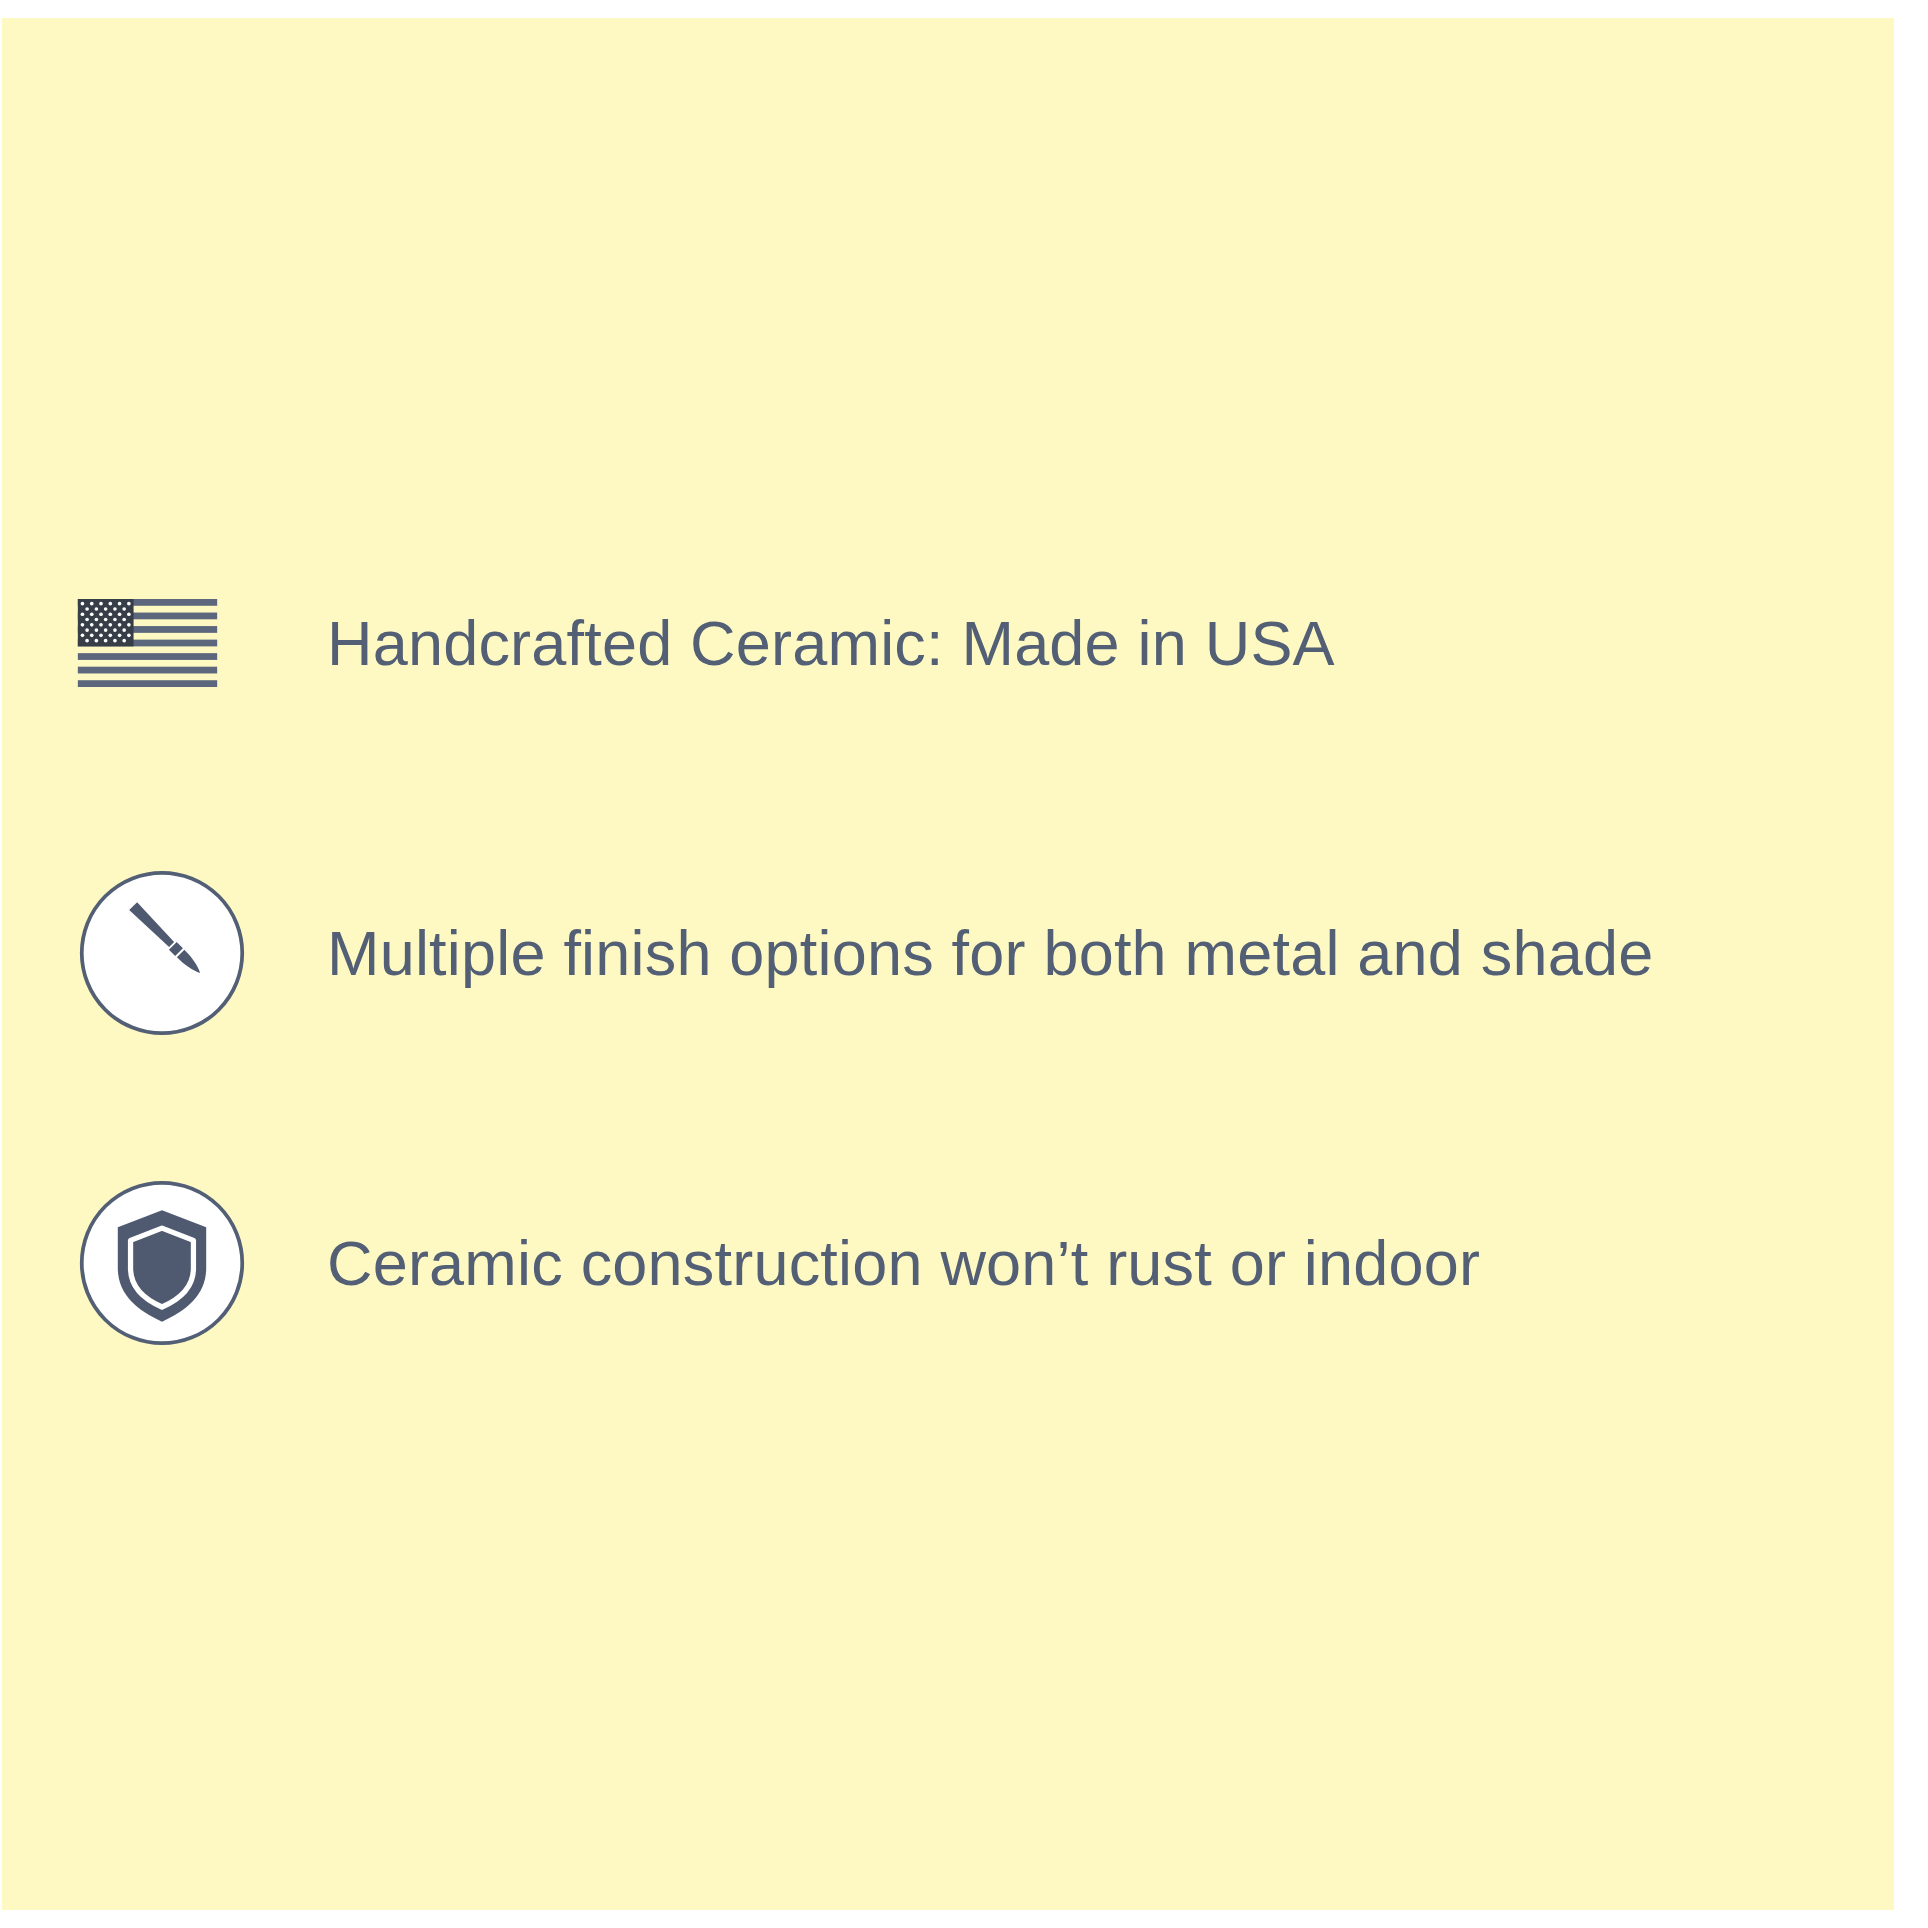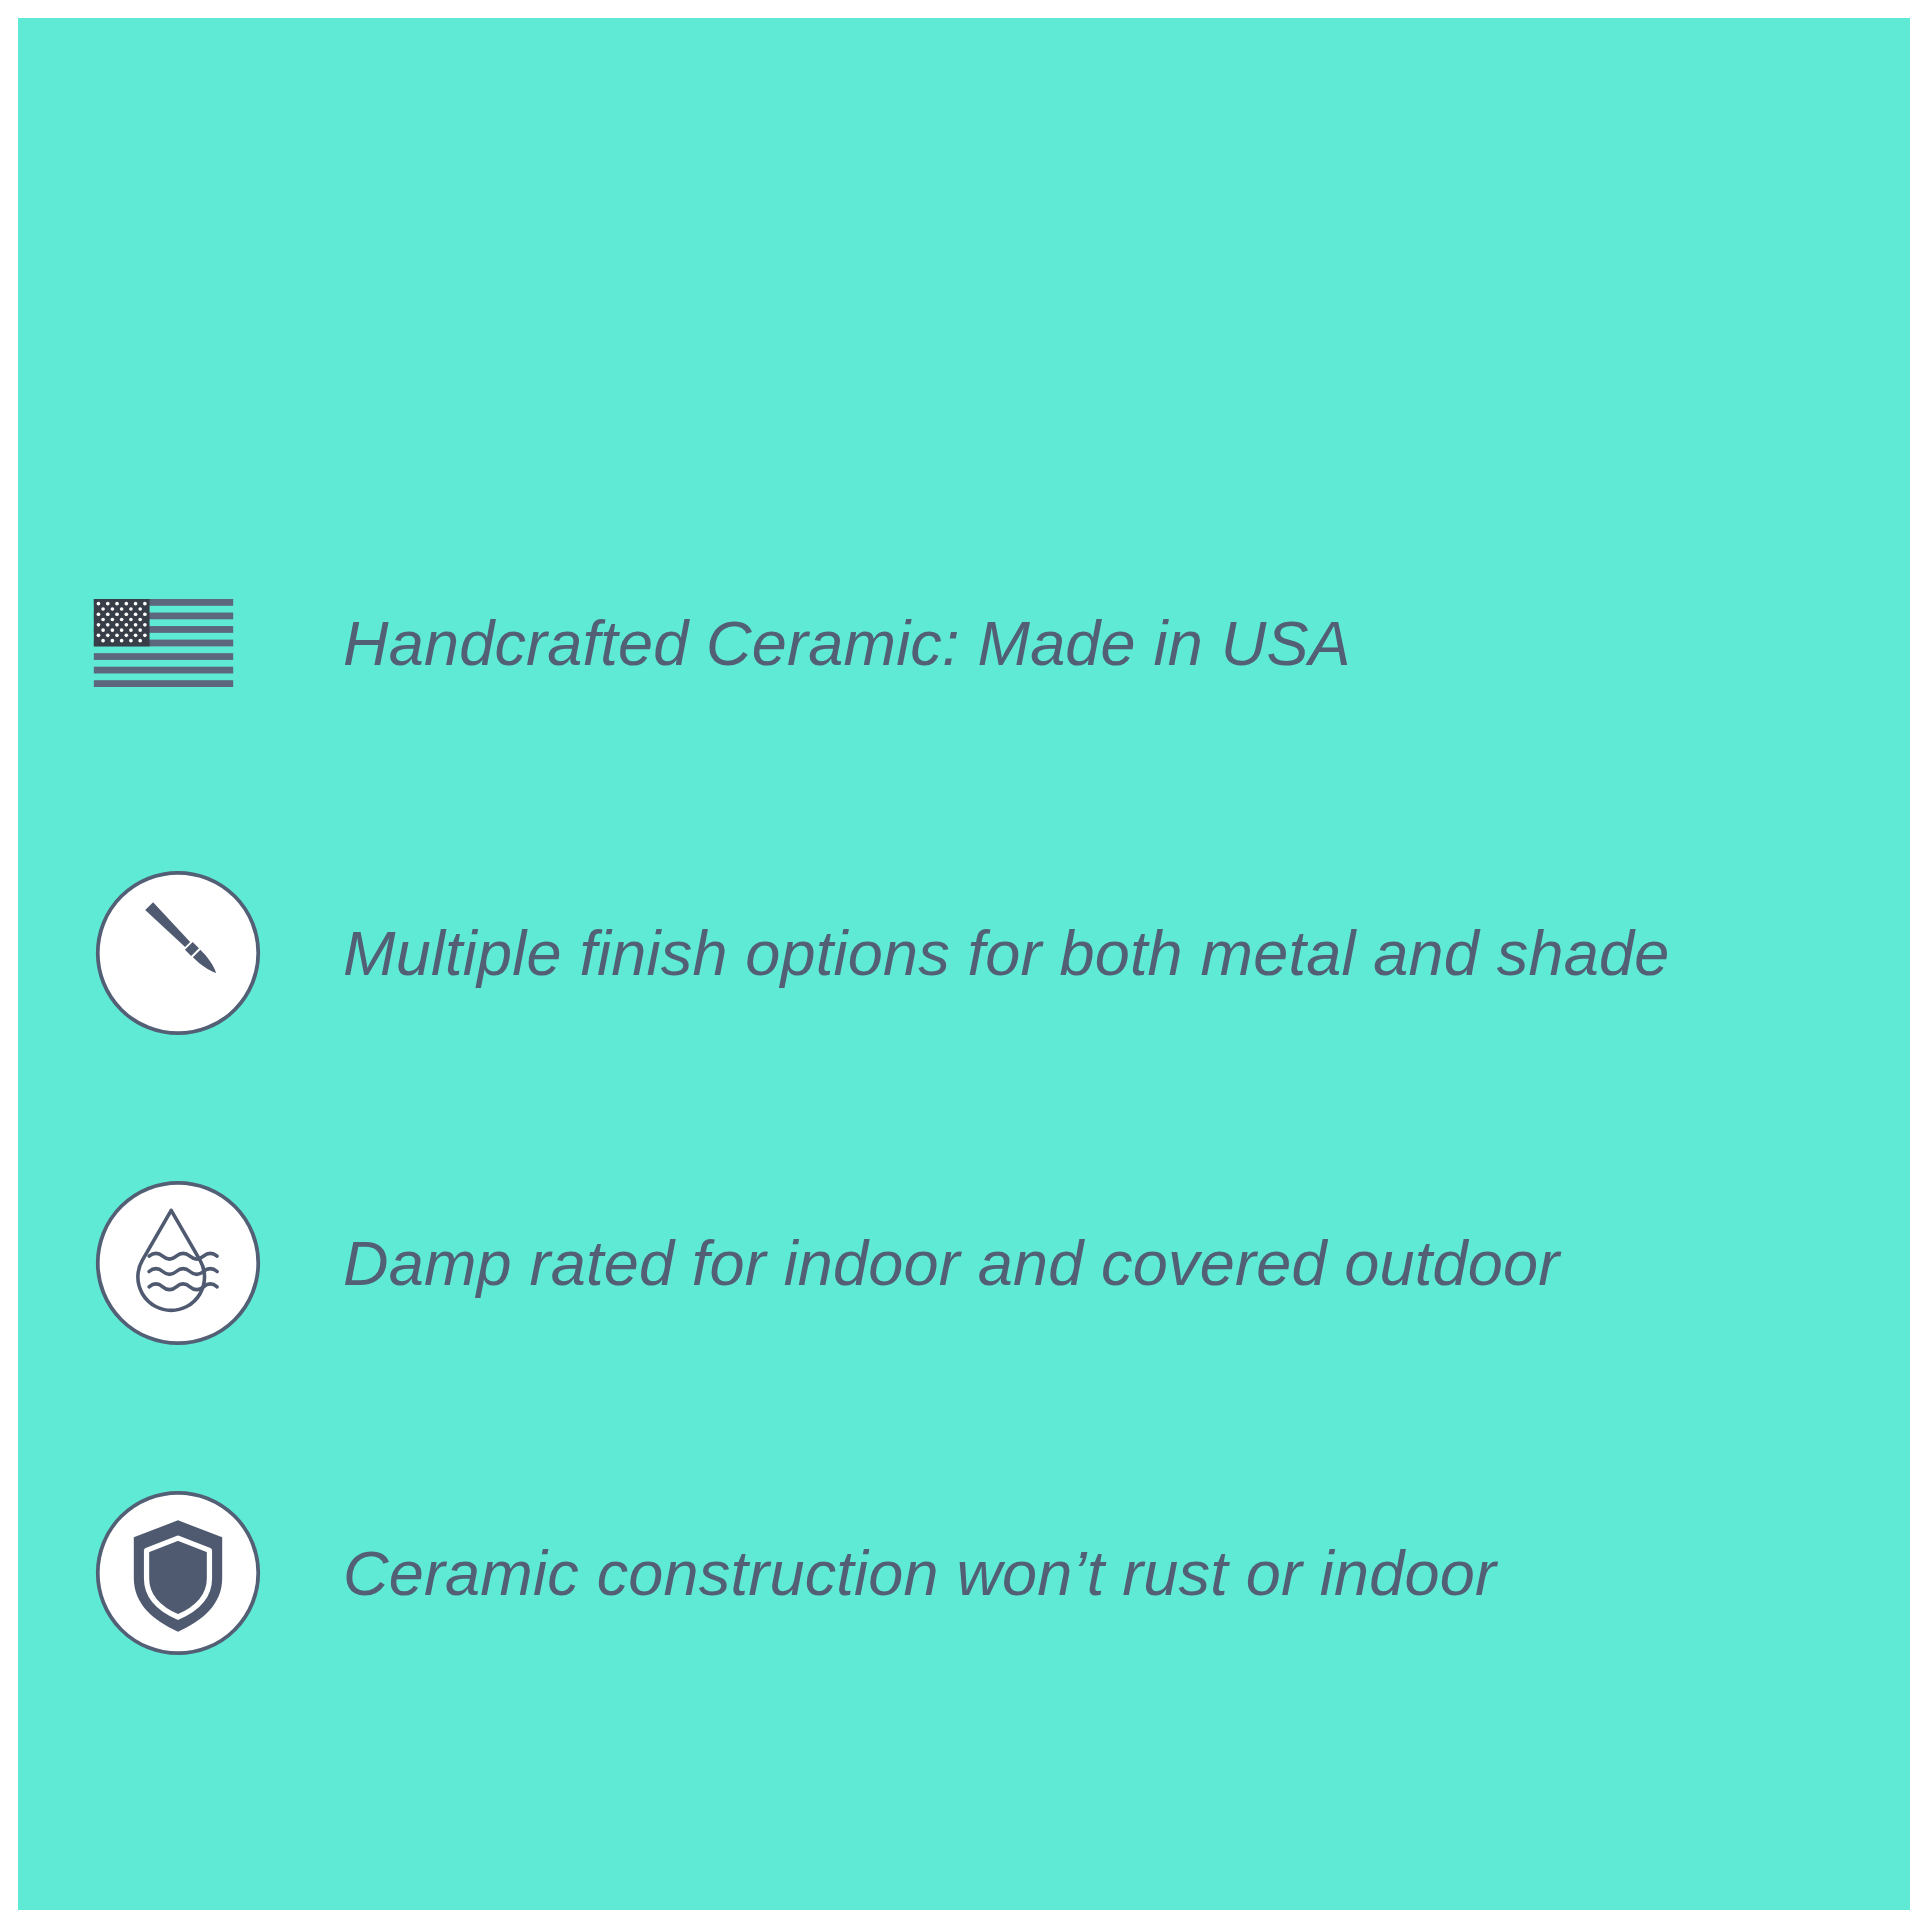--- a/index.html
+++ b/index.html
@@ -11,27 +11,26 @@
     width: 1928px;
     height: 1928px;
     background: #ffffff;
     font-family: "Liberation Sans", sans-serif;
     overflow: hidden;
   }
 
   
   #feature-panel {
     position: absolute;
-    left: 18px;
+    left: 2px;
     top: 18px;
     width: 1892px;
     height: 1892px;
-    background: #5eead4;
+    background: #fef9c3;
     box-sizing: border-box;
-    font-style: italic;
   }
 
   
   #feature-list {
     position: absolute;
     left: 75px;
     top: 470px;
     width: 1790px;
   }
 
@@ -163,36 +162,20 @@
 
             <rect x="54.3" y="51.5" width="6.4" height="5.2" fill="#4f5a70"></rect>
 
             <path d="M54.4 58 L60.6 58 C60.6 64.5 59.6 70 57.5 74.2 C55.4 70 54.4 64.5 54.4 58 Z" fill="#4f5a70"></path>
           </g>
         </svg>
       </div>
       <div class="feature-label">Multiple finish options for both metal and shade</div>
     </div>
 
-    <div class="feature-row">
-      <div class="feature-icon-slot">
-        <svg class="icon-circle" viewBox="0 0 100 100" aria-hidden="true">
-          <circle cx="50" cy="50" r="47.2" fill="#ffffff" stroke="#525f75" stroke-width="2.2"></circle>
-
-          <path d="M46 19 L29 48.5 A19.6 19.6 0 1 0 63 48.5 Z" fill="none" stroke="#4f5a70" stroke-width="2.1" stroke-linejoin="round"></path>
-
-          <g fill="none" stroke="#4f5a70" stroke-width="2.1" stroke-linecap="round">
-            <path d="M33 46 q4 -3.4 8 0 t8 0 t8 0 t8 0 t8 0"></path>
-            <path d="M33 55 q4 -3.4 8 0 t8 0 t8 0 t8 0 t8 0"></path>
-            <path d="M33 64 q4 -3.4 8 0 t8 0 t8 0 t8 0 t8 0"></path>
-          </g>
-        </svg>
-      </div>
-      <div class="feature-label">Damp rated for indoor and covered outdoor</div>
-    </div>
 
     <div class="feature-row">
       <div class="feature-icon-slot">
         <svg class="icon-circle" viewBox="0 0 100 100" aria-hidden="true">
           <circle cx="50" cy="50" r="47.2" fill="#ffffff" stroke="#525f75" stroke-width="2.2"></circle>
 
           <path d="M50 19 L76 29 L76 53 C76 68.5 64.5 78 50 84.5 C35.5 78 24 68.5 24 53 L24 29 Z" fill="#4f5a70"></path>
 
           <path d="M50 29.5 L68.5 36.7 L68.5 53.2 C68.5 64.5 60.5 71.3 50 75.9 C39.5 71.3 31.5 64.5 31.5 53.2 L31.5 36.7 Z" fill="none" stroke="#ffffff" stroke-width="3.1" stroke-linejoin="round"></path>
         </svg>

